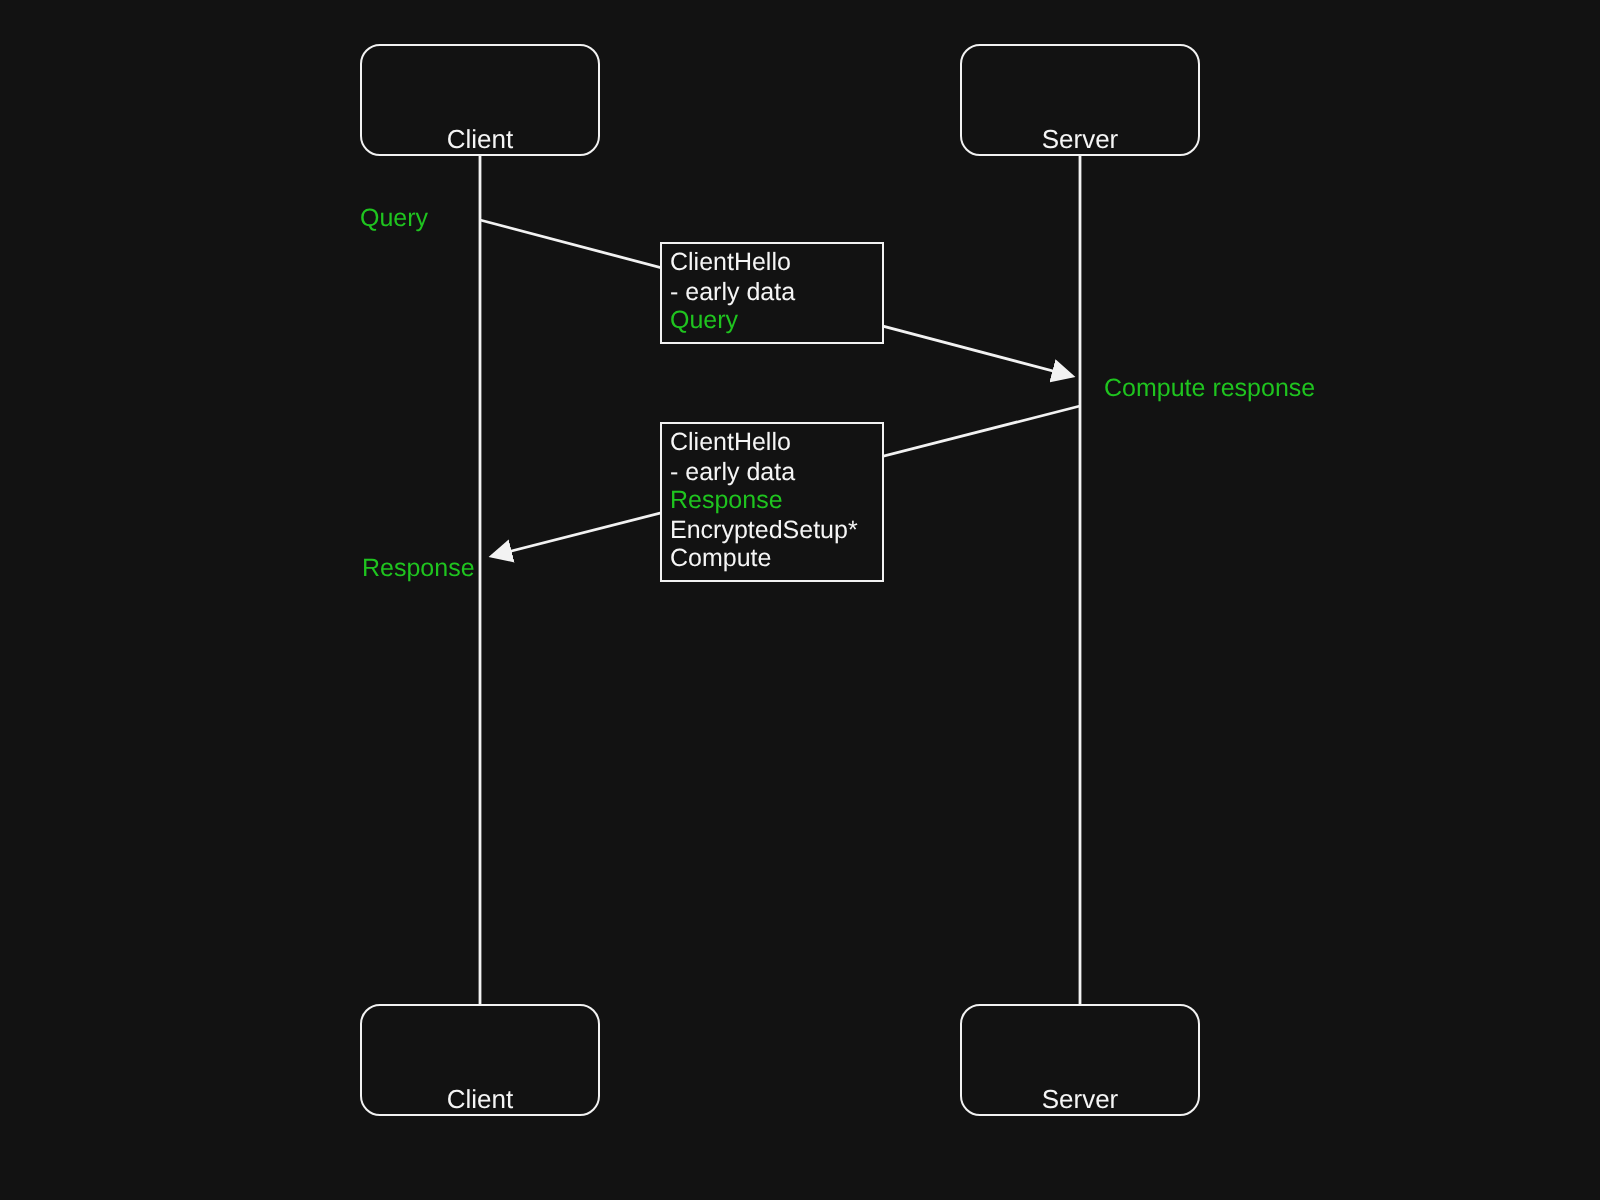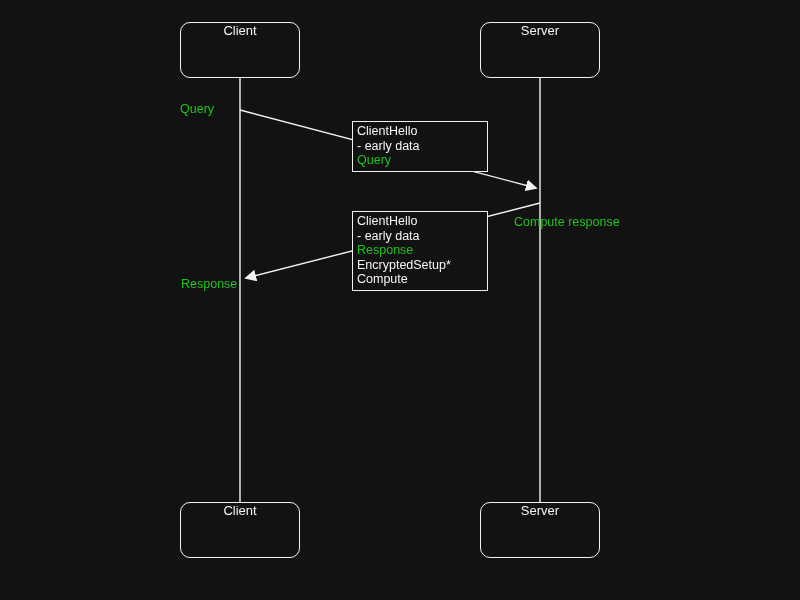--- a/index.html
+++ b/index.html
@@ -29,54 +29,53 @@
   svg.wires line { stroke: var(--line); stroke-width: 1.4; }
   svg.wires .arrowhead { fill: var(--line); }
   .actor-box {
     position: absolute;
     width: 120px; height: 56px;
     border: 1.5px solid var(--box-border);
     border-radius: 10px;
     background: var(--bg);
     color: var(--text);
     font-size: 13px;
-    display: flex; align-items: flex-start; justify-content: center;
+    display: flex; align-items: flex-end; justify-content: center;
     z-index: 3;
   }
   .actor-client-top  { left: 180px; top: 22px; }
   .actor-server-top  { left: 480px; top: 22px; }
   .actor-client-bot  { left: 180px; top: 502px; }
   .actor-server-bot  { left: 480px; top: 502px; }
   .msg-box {
     position: absolute;
     left: 330px;
-    width: 136px;
+    width: 112px;
     border: 1.5px solid var(--box-border);
     background: var(--bg);
     color: var(--text);
     font-size: 12.5px;
     line-height: 14.5px;
     padding: 2px 4px 3px 4px;
     z-index: 2;
     white-space: nowrap;
-    margin-left: 22px;
   }
   .msg-box-request  { top: 121px; }
   .msg-box-response { top: 211px; }
   .msg-line { display: block; }
   .green { color: var(--accent); }
   .annotation {
     position: absolute;
     font-size: 12.5px;
     color: var(--accent);
     z-index: 2;
     white-space: nowrap;
   }
   .annot-query    { left: 180px; top: 102px; }
-  .annot-compute  { left: 514px; top: 187px; margin-top: 28px; }
+  .annot-compute  { left: 552px; top: 187px; }
   .annot-response { left: 181px; top: 277px; }
 </style>
 </head>
 <body>
 
 <div class="canvas">
 
   <svg class="wires" viewBox="0 0 800 600" xmlns="http://www.w3.org/2000/svg">
     <defs>
       <marker id="arrow" viewBox="0 0 10 10" refX="8.5" refY="5" markerWidth="8.5" markerHeight="8.5" orient="auto-start-reverse">

